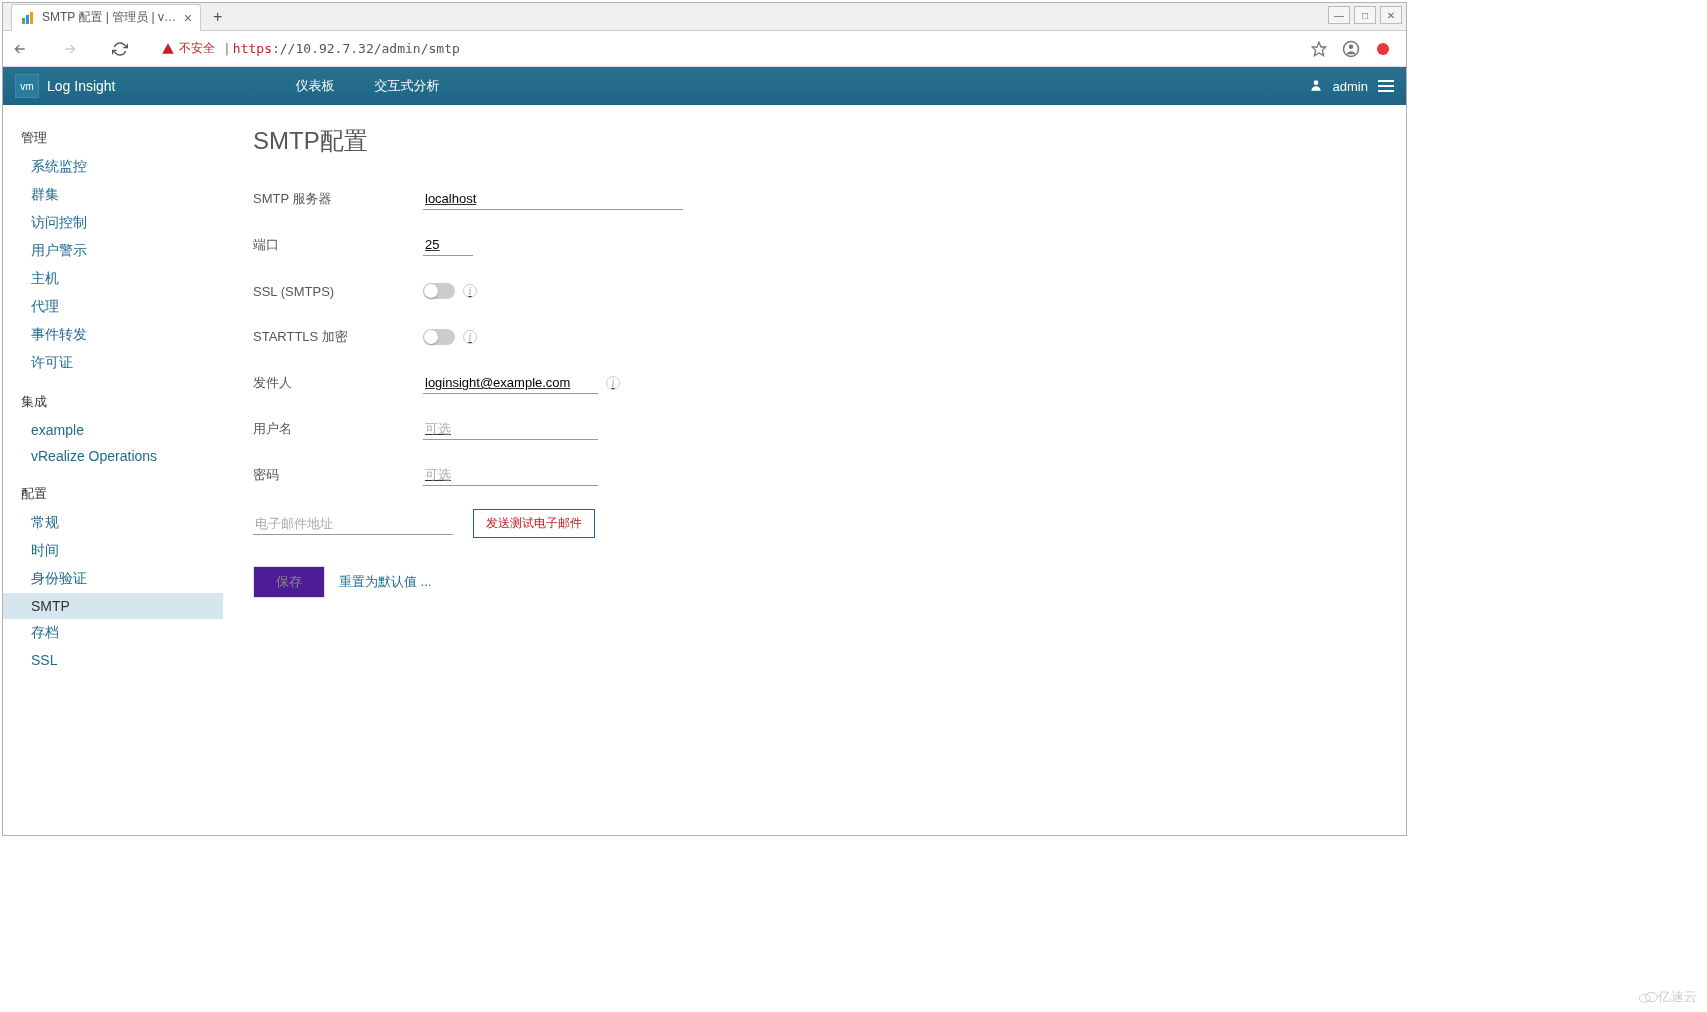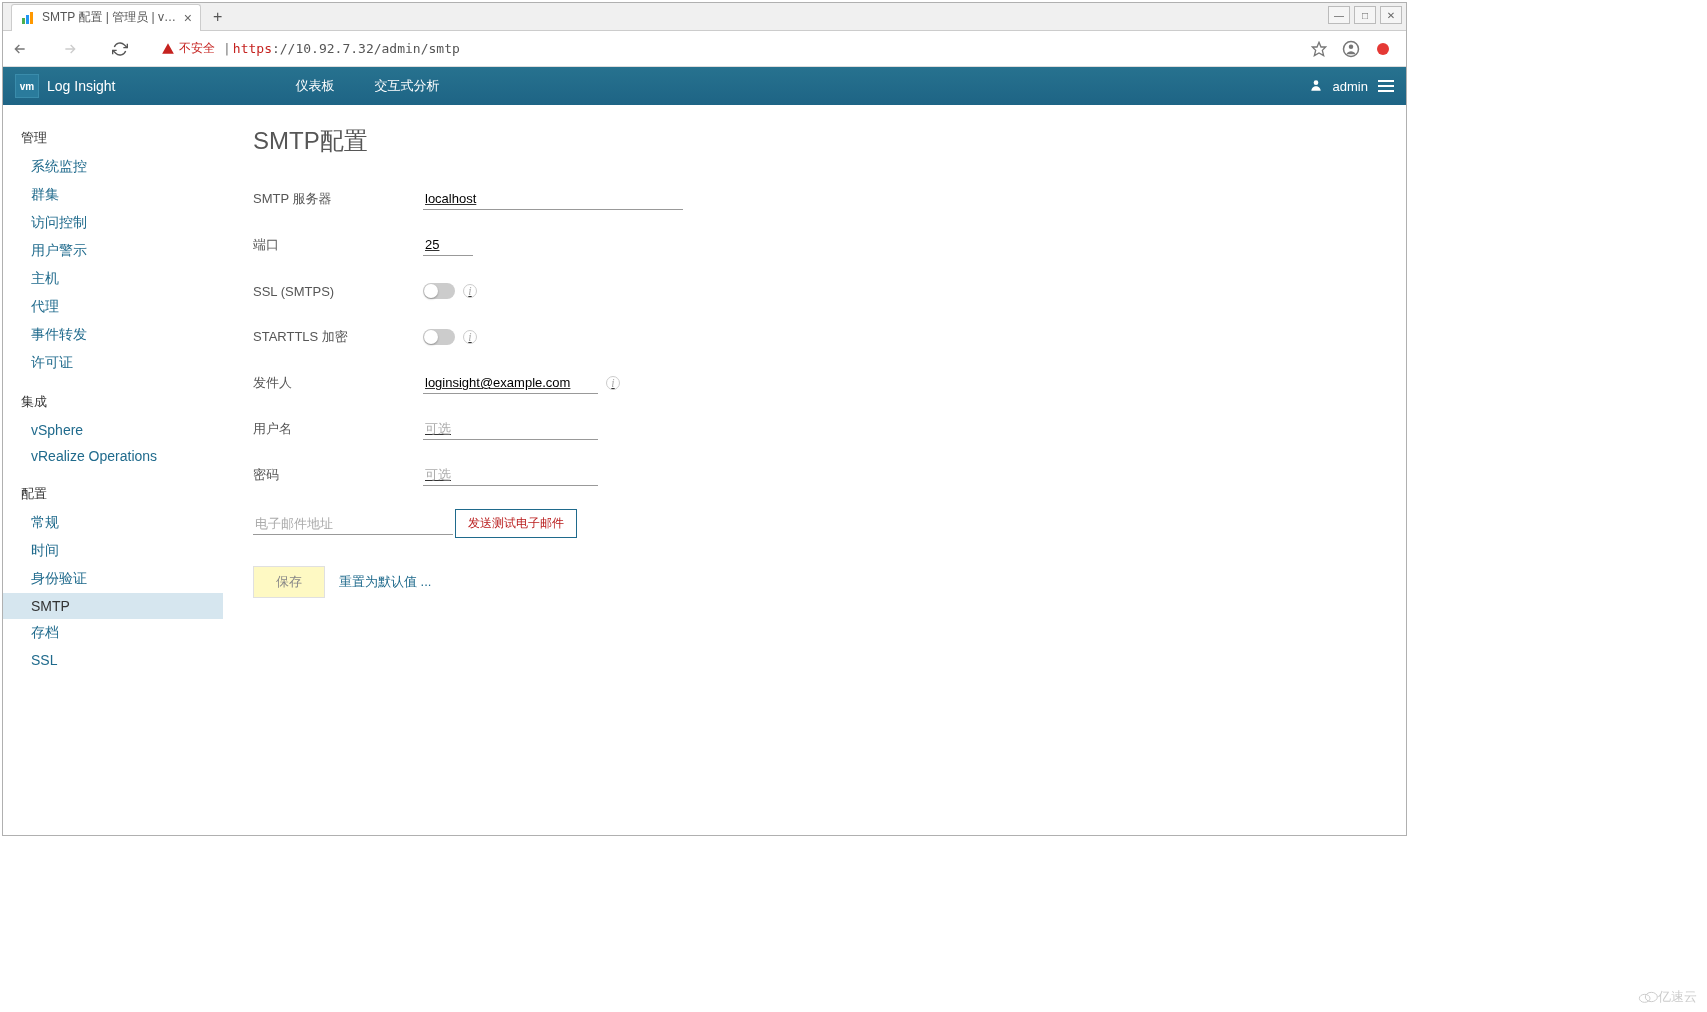--- a/index.html
+++ b/index.html
@@ -22,21 +22,21 @@
     .url-box { flex: 1; display: flex; align-items: center; font-family: monospace; font-size: 13px; }
     .insecure { color: #c5221f; font-size: 12px; display: flex; align-items: center; margin-right: 6px; }
     .insecure svg { margin-right: 4px; }
     .url-https { color: #c5221f; }
     .url-sep { color: #777; margin: 0 2px; }
     .url-rest { color: #555; }
     .right-icons { display: flex; align-items: center; gap: 14px; padding-right: 6px; }
     
     
     .app-header { height: 38px; background: #1f6a8c; background: linear-gradient(#27728f,#1e6485); display: flex; align-items: center; color: #fff; padding: 0 12px; font-size: 13px; }
-    .logo-box { width: 24px; height: 24px; background: #2a7b9c; border: 1px solid #3a8cab; display: flex; align-items: center; justify-content: center; font-size: 10px; font-weight: bold; margin-right: 8px; }
+    .logo-box { width: 24px; height: 24px; background: #2a7b9c; border: 1px solid #3a8cab; display: flex; align-items: center; justify-content: center; font-size: 10px; font-weight: normal; margin-right: 8px; }
     .brand { font-size: 14px; margin-right: 160px; }
     .nav-item { padding: 0 20px; height: 26px; display: flex; align-items: center; cursor: pointer; }
     .header-right { margin-left: auto; display: flex; align-items: center; gap: 10px; }
     .hamburger { display: flex; flex-direction: column; gap: 3px; cursor: pointer; }
     .hamburger span { width: 16px; height: 2px; background: #fff; }
     
     
     .app-body { flex: 1; display: flex; overflow: hidden; }
     .sidebar { width: 220px; padding: 18px 0; overflow-y: auto; }
     .side-section { color: #333; font-size: 13px; padding: 6px 18px; margin-top: 10px; }
@@ -53,23 +53,23 @@
     .text-input::placeholder { color: #aaa; }
     .w260 { width: 260px; }
     .w50 { width: 50px; }
     .w175 { width: 175px; }
     .w200 { width: 200px; }
     
     .toggle { width: 32px; height: 16px; background: #ccc; border-radius: 8px; position: relative; cursor: pointer; }
     .toggle::after { content: ''; position: absolute; left: 1px; top: 1px; width: 14px; height: 14px; background: #fff; border-radius: 50%; box-shadow: 0 1px 2px rgba(0,0,0,0.3); }
     .info-icon { color: #aaa; font-size: 12px; border: 1px solid #ccc; border-radius: 50%; width: 14px; height: 14px; display: inline-flex; align-items: center; justify-content: center; font-style: italic; font-family: serif; }
     
-    .test-row { display: flex; align-items: center; gap: 2px; margin: 20px 0 28px; }
+    .test-row { display: flex; align-items: center; gap: 20px; margin: 20px 0 28px; }
     .btn-outline { border: 1px solid #1f6a8c; color: #b91c1c; background: #fff; padding: 5px 12px; font-size: 12px; cursor: pointer; }
-    .btn-save { background: #fef9c3; border: 1px solid #e0e0e0; color: #888; padding: 6px 22px; font-size: 13px; cursor: not-allowed; text-align: right; }
+    .btn-save { background: #4c1d95; border: 1px solid #e0e0e0; color: #888; padding: 6px 22px; font-size: 13px; cursor: not-allowed; text-align: right; }
     .link-reset { color: #1f6a8c; font-size: 13px; margin-left: 14px; cursor: pointer; }
     .action-row { display: flex; align-items: center; }
     
     .watermark { position: fixed; right: 10px; bottom: 6px; color: #ccc; font-size: 13px; display: flex; align-items: center; }
   </style>
 </head>
 <body>
 
 <div class="window">
 
@@ -175,21 +175,21 @@
           <div class="side-item">群集</div>
           <div class="side-item">访问控制</div>
           <div class="side-item">用户警示</div>
           <div class="side-item">主机</div>
           <div class="side-item">代理</div>
           <div class="side-item">事件转发</div>
           <div class="side-item">许可证</div>
         </div>
       <div class="side-section">集成</div>
       <div id="side-integrate">
-          <div class="side-item">vSphere</div>
+          <div class="side-item">example</div>
           <div class="side-item">vRealize Operations</div>
         </div>
       <div class="side-section">配置</div>
       <div id="side-config">
           <div class="side-item">常规</div>
           <div class="side-item">时间</div>
           <div class="side-item">身份验证</div>
           <div class="side-item active">SMTP</div>
           <div class="side-item">存档</div>
           <div class="side-item">SSL</div>

